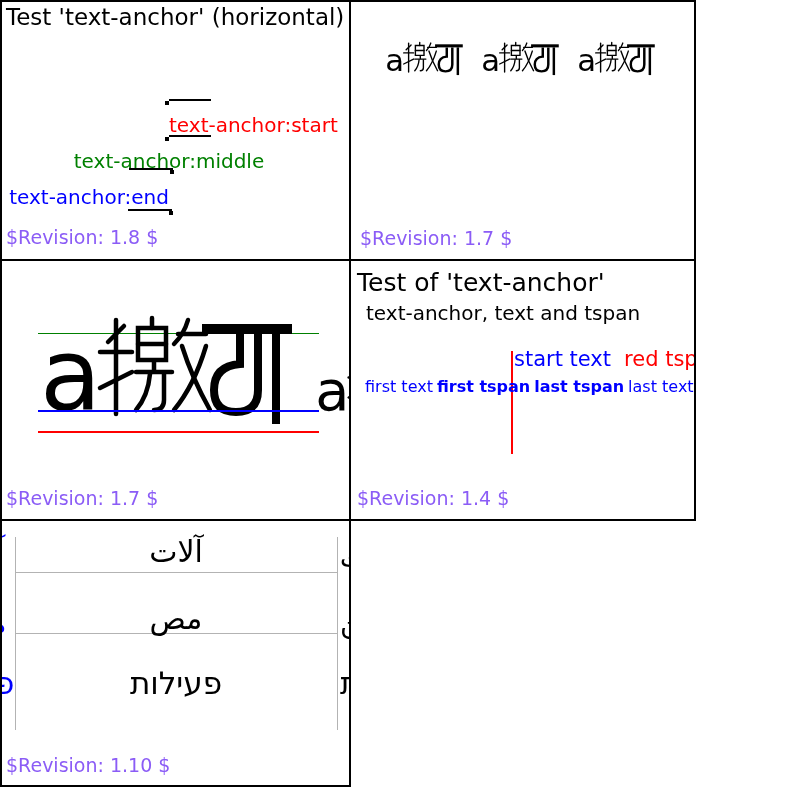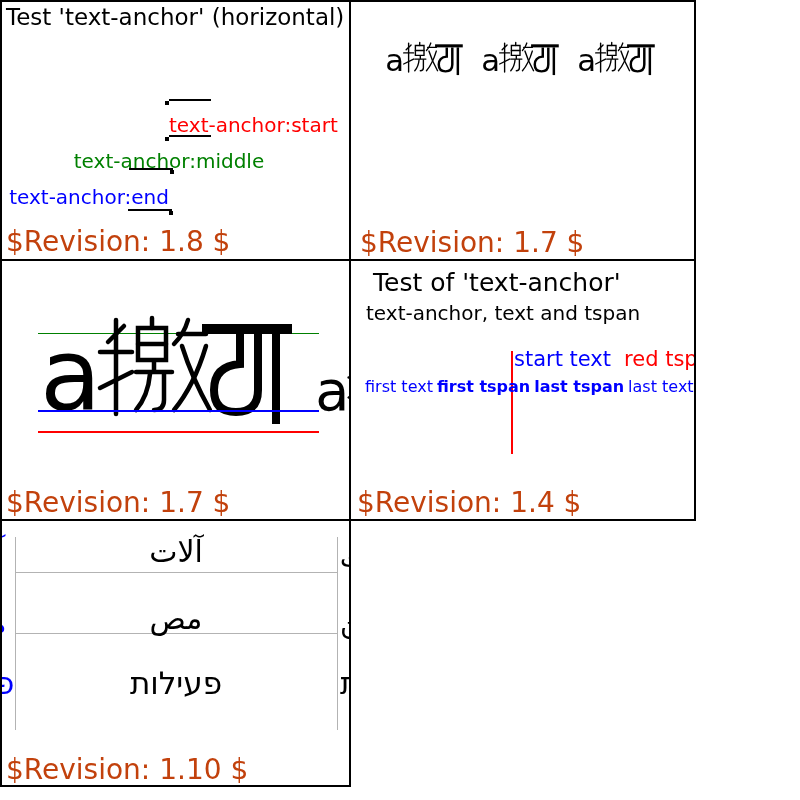--- a/index.html
+++ b/index.html
@@ -3,21 +3,21 @@
 <meta charset="utf-8">
 <style>
   html,body{margin:0;padding:0;}
   body{width:800px;height:800px;background:#ffffff;position:relative;
        font-family:"DejaVu Sans","Liberation Sans",sans-serif;color:#000;}
   .cell{position:absolute;background:#fff;border:2px solid #000;box-sizing:border-box;
         overflow:hidden;}
   .abs{position:absolute;line-height:1;white-space:nowrap;}
   .title{font-size:23px;}
   .lbl{font-size:20px;}
-  .rev{font-size:28px;color:#c2410c;}
+  .rev{font-size:19px;color:#8b5cf6;}
   .red{color:#ff0000;}
   .green{color:#008000;}
   .blue{color:#0000ff;}
   .maroon{color:#000000;}
   .anch-mid{transform:translateX(-50%);}
   .anch-end{transform:translateX(-100%);}
   .mline{position:absolute;height:1.5px;background:#000;}
   .mdot{position:absolute;width:3.5px;height:3.5px;background:#000;}
   .hguide{position:absolute;height:1.5px;}
   .g-green{background:#008000;height:1px;}
@@ -112,21 +112,21 @@
     </svg>
   <svg class="axn" viewBox="0 0 252 130" style="left:313px;top:93px;width:141px;height:72.5px;" aria-label="a檄ण">
       <use href="#glyph-axn"></use>
     </svg>
   <div class="hguide g-blue" style="left:36px;top:149px;width:281px;"></div>
   <div class="hguide g-red" style="left:36px;top:170px;width:281px;"></div>
   <div class="abs rev" style="left:4px;top:228px;">$Revision: 1.7 $</div>
 </div>
 
 <div class="cell" style="left:349px;top:259px;width:347px;height:262px;">
-  <div class="abs mr-title" style="left:6px;top:9px;margin-left:16px;">Test of 'text-anchor'</div>
+  <div class="abs mr-title" style="left:6px;top:9px;">Test of 'text-anchor'</div>
   <div class="abs mr-sub" style="left:15px;top:42px;">text-anchor, text and tspan</div>
   <div class="vred" style="left:160px;top:90px;height:103px;"></div>
   <div class="abs row1" style="left:163px;top:88px;">
     <span class="blue">start text</span><span class="red gap">red tspan</span>
   </div>
   <div class="abs row2 blue" style="left:14px;top:118px;">
     <span>first text</span><span class="b">first tspan</span><span class="b">last tspan</span><span>last text</span>
   </div>
   <div class="abs rev" style="left:6px;top:228px;">$Revision: 1.4 $</div>
 </div>

